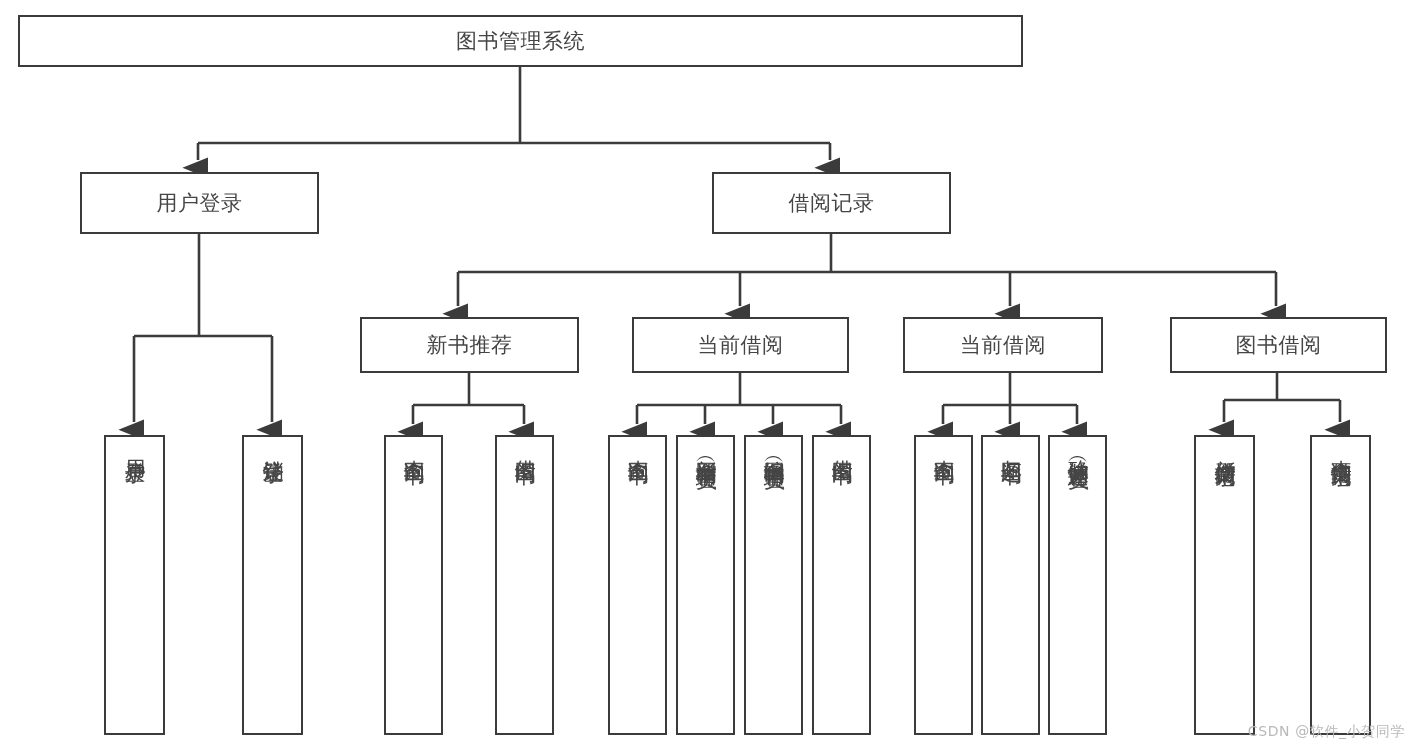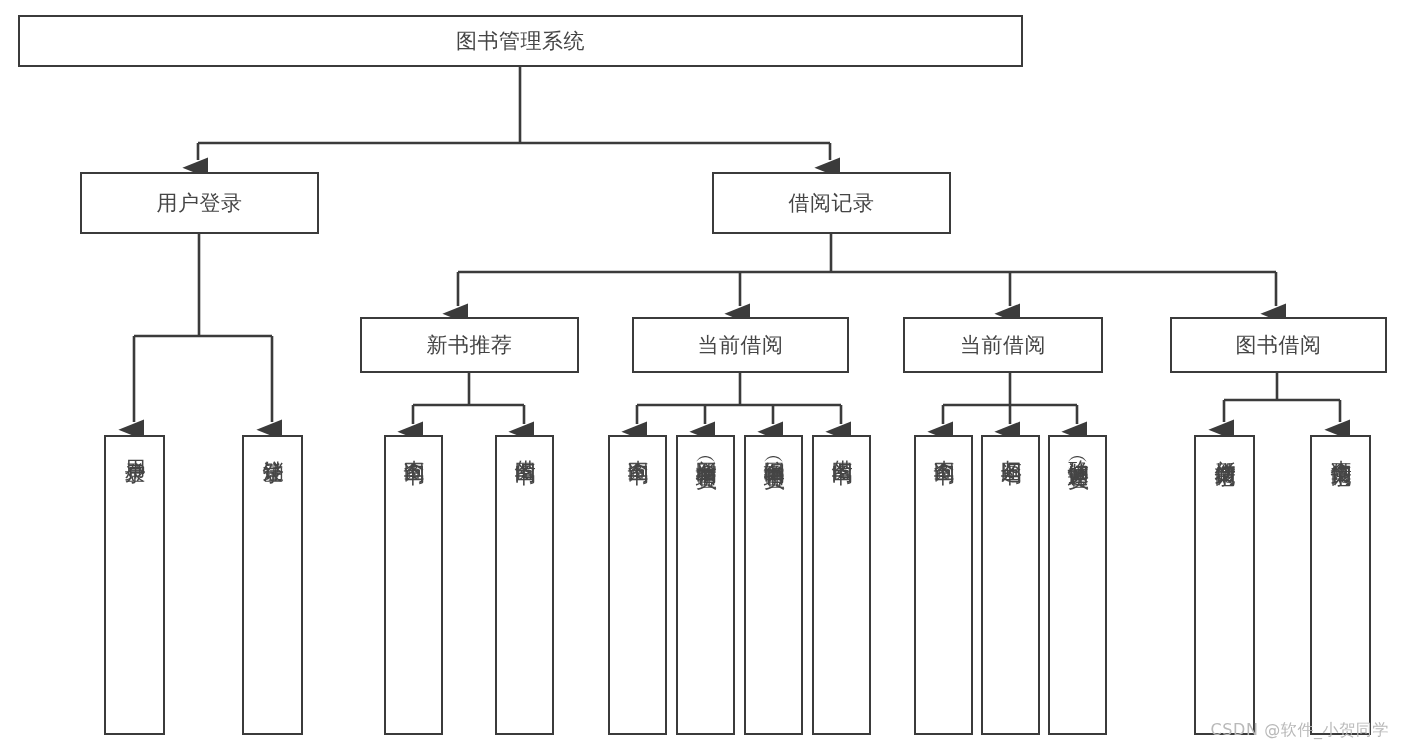--- a/index.html
+++ b/index.html
@@ -51,24 +51,24 @@
     writing-mode: vertical-rl;
     text-orientation: upright;
     font-size: 21px;
     line-height: 1.30;
     letter-spacing: 1.5px;
     white-space: nowrap;
     text-align: left;
   }
   #watermark {
     position: absolute;
-    right: 16px;
+    right: 0;
     bottom: 6px;
     color: #b9b9b9;
-    font-size: 16px;
+    font-size: 14px;
     letter-spacing: 0.6px;
     z-index: 5;
     white-space: nowrap;
   }
 </style>
 </head>
 <body>
 
 <div id="canvas">
 

